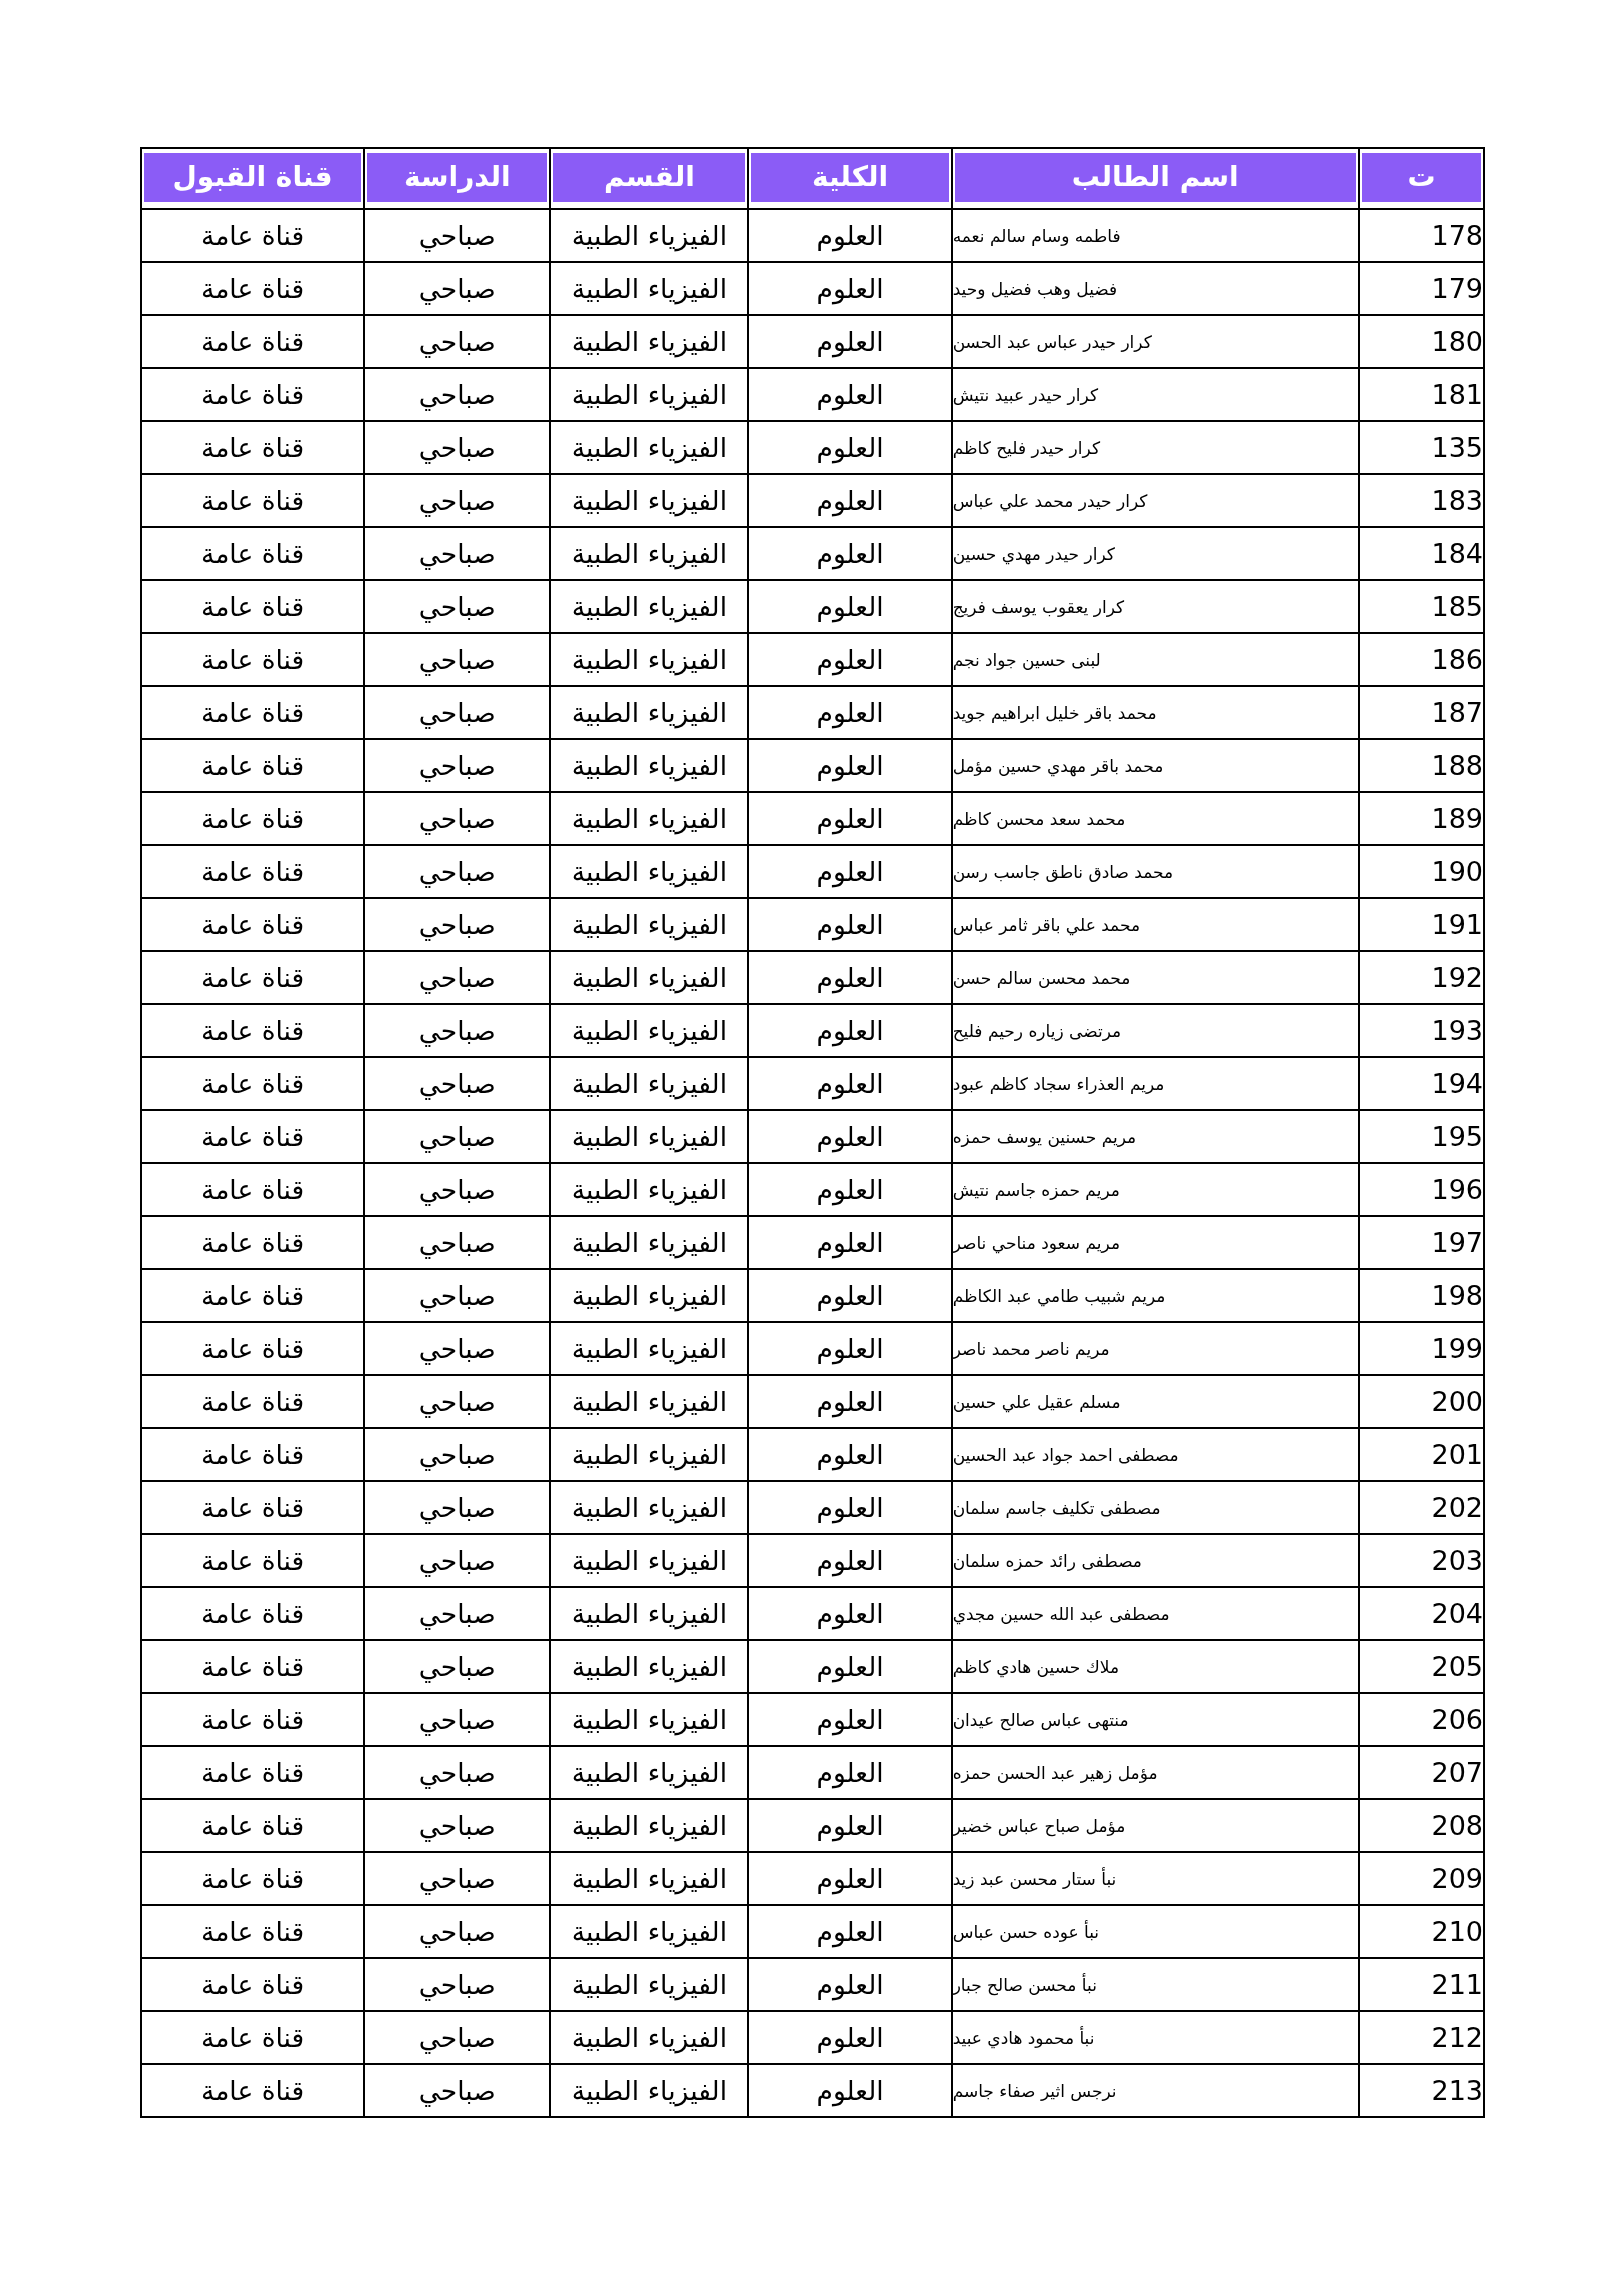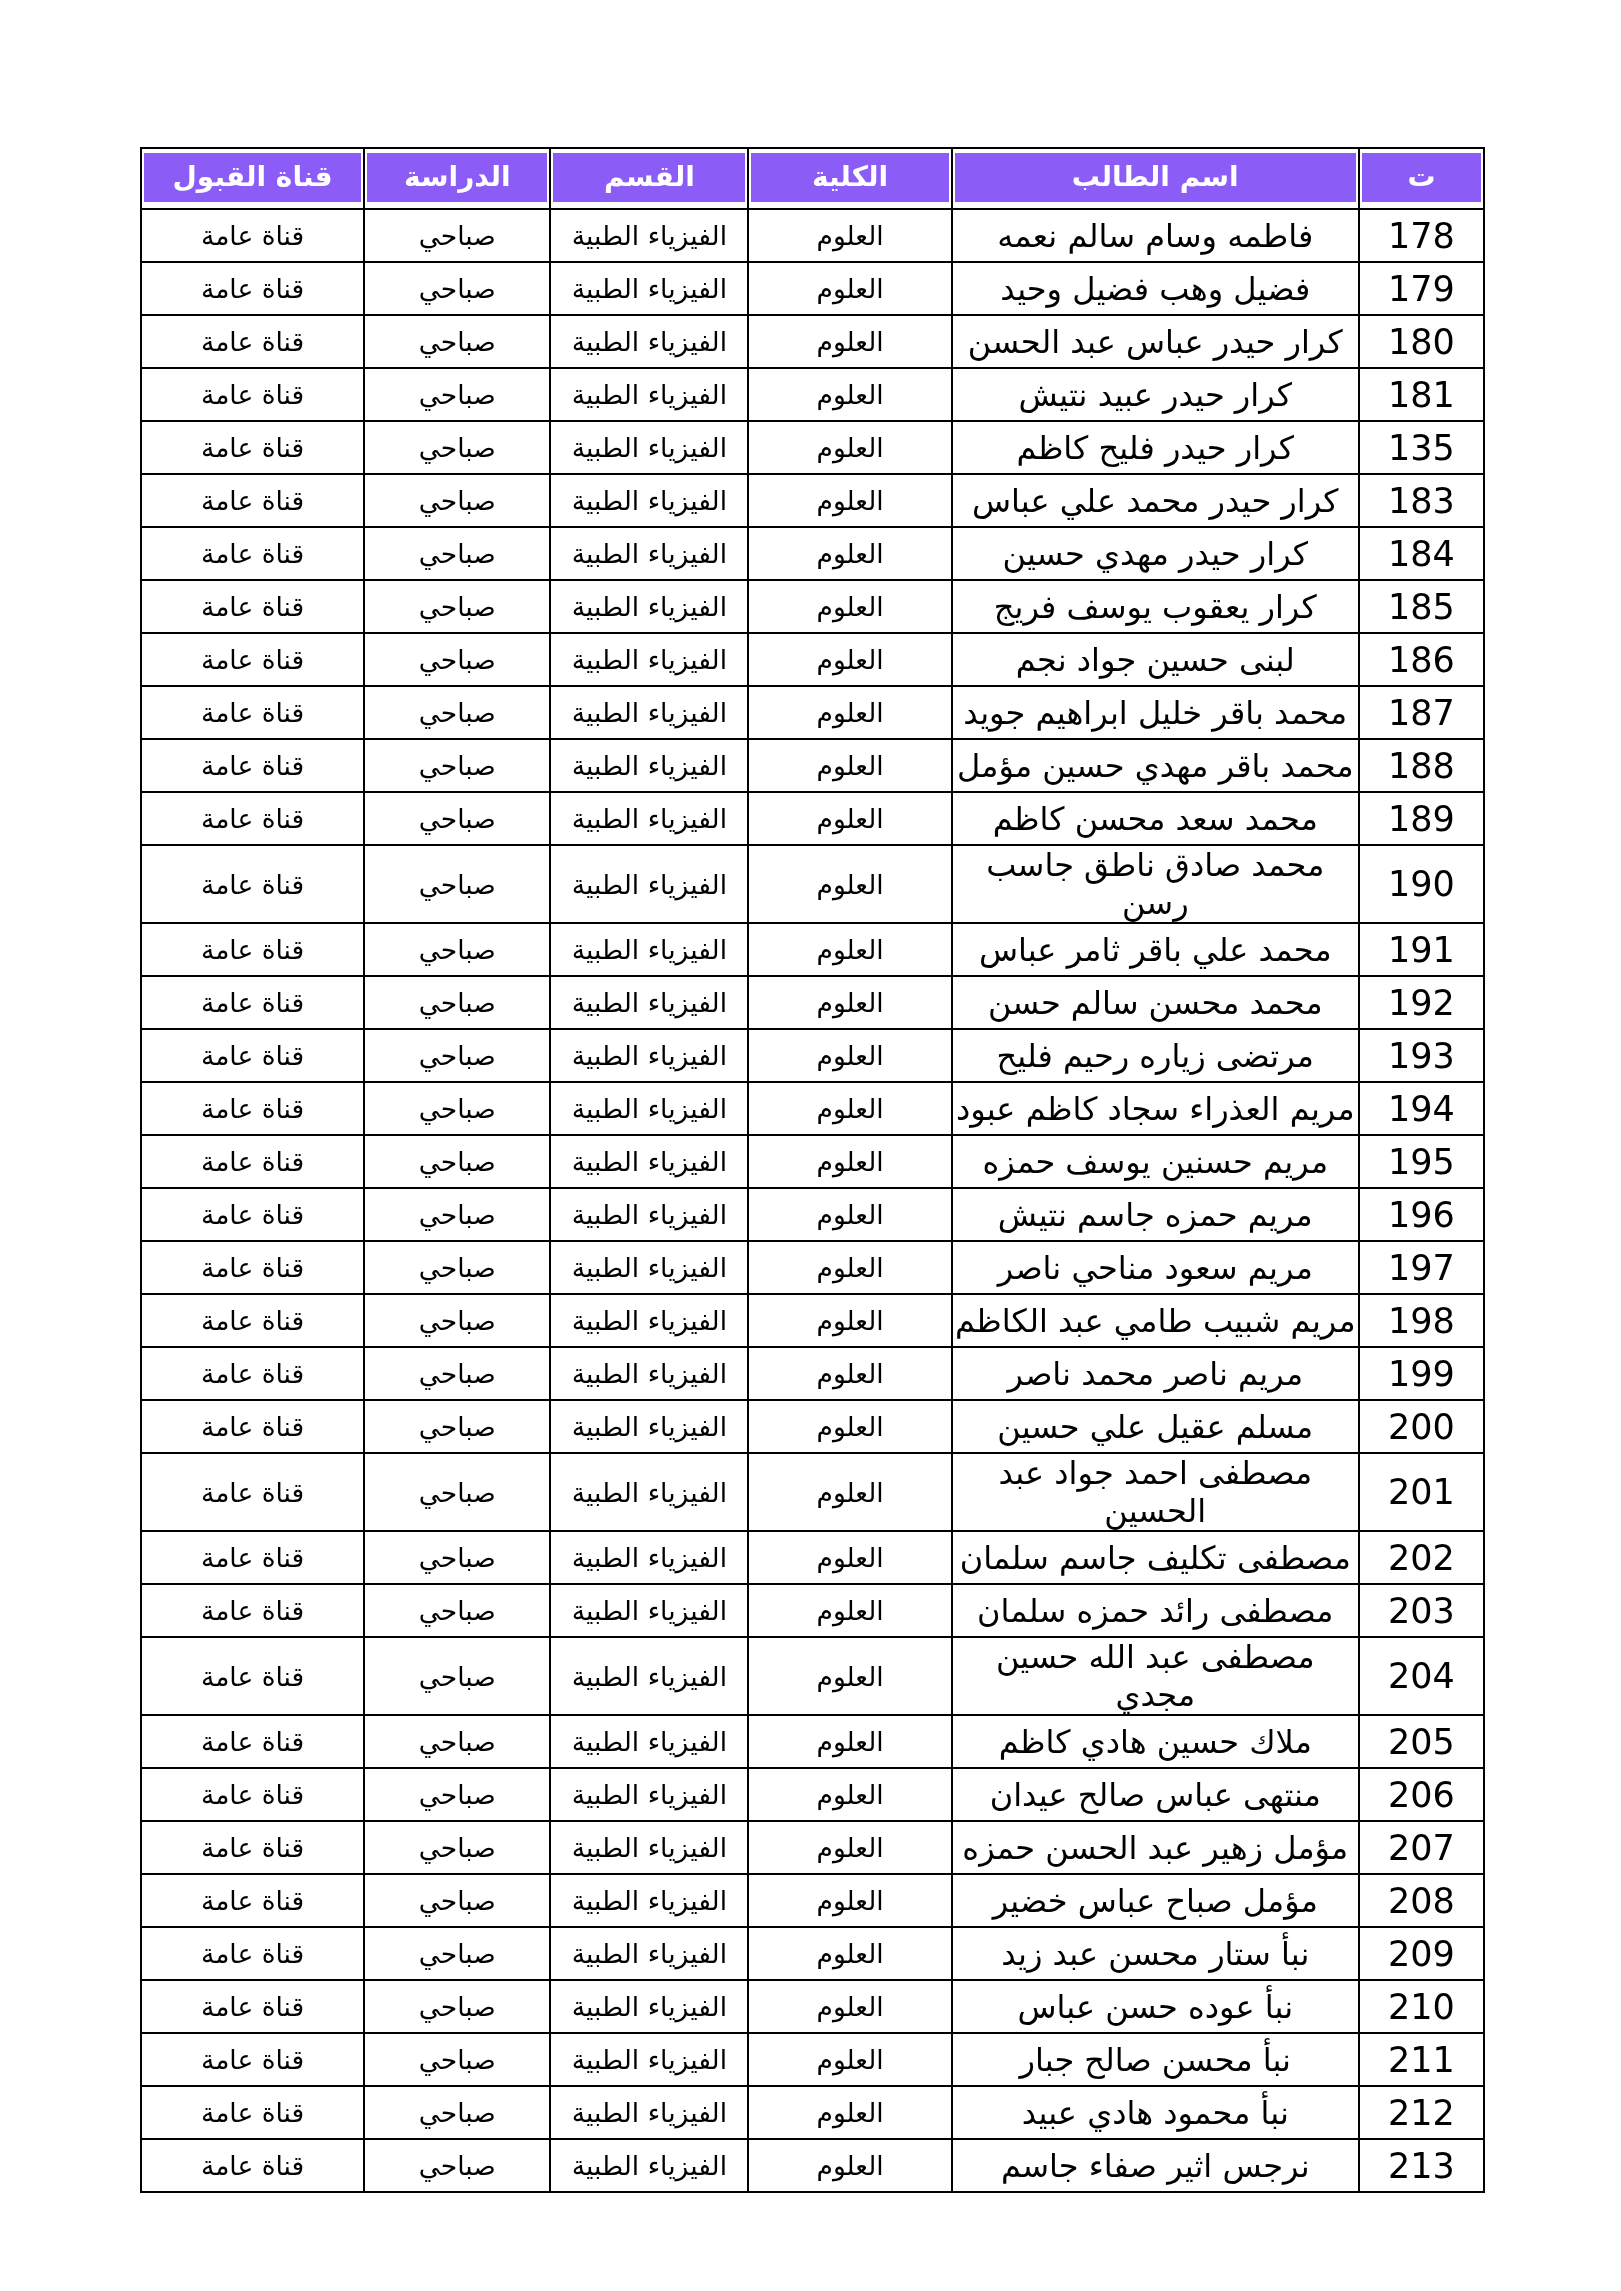--- a/index.html
+++ b/index.html
@@ -50,29 +50,28 @@
     align-items: center;
     justify-content: center;
     line-height: 1;
   }
   td.c-center {
     text-align: center;
     vertical-align: middle;
     font-size: 26.5px;
   }
   td.c-name {
-    text-align: center;
+    text-align: left;
     vertical-align: middle;
-    font-size: 32px;
+    font-size: 17px;
     padding-right: 3.9px;
   }
   td.c-id {
-    text-align: center;
     vertical-align: middle;
-    font-size: 35px;
+    font-size: 27px;
   }
 </style>
 </head>
 <body>
 
 <div class="page">
   <table class="roster">
     <colgroup>
       <col style="width:125px">
       <col style="width:407px">

